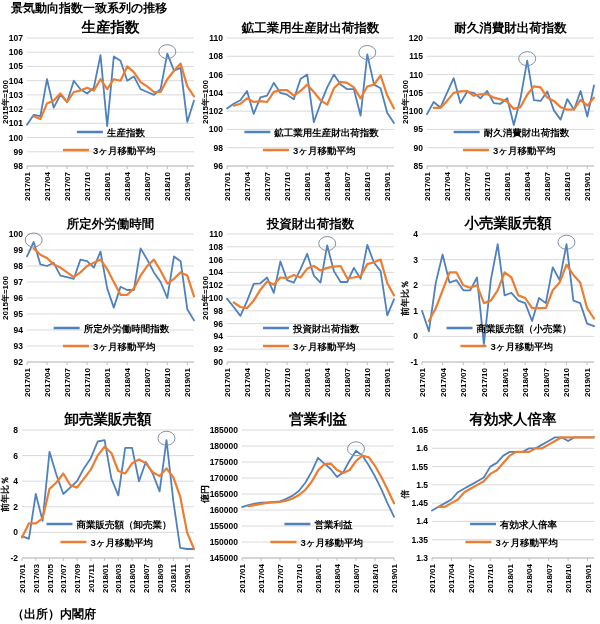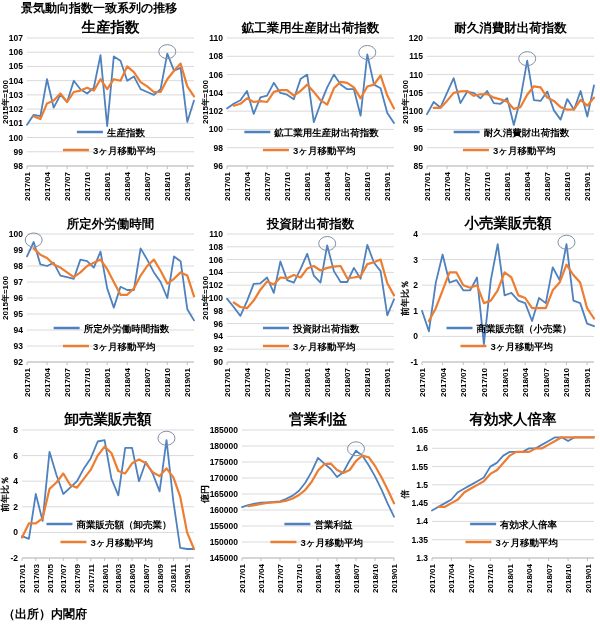--- a/index.html
+++ b/index.html
@@ -1,21 +1,21 @@
 <!DOCTYPE html>
 <html><head>
 <meta charset="utf-8">
 <style>
   html,body{margin:0;padding:0;background:#fff;}
   body{width:600px;height:624px;font-family:"Liberation Sans","DejaVu Sans",sans-serif;color:#000;overflow:hidden;}
   .page{width:600px;height:624px;position:relative;}
-  .header{height:18px;line-height:16px;font-size:12px;font-weight:bold;padding-left:21px;white-space:nowrap;}
+  .header{height:18px;line-height:16px;font-size:12px;font-weight:bold;padding-left:11px;white-space:nowrap;}
   .grid{display:grid;grid-template-columns:200px 200px 200px;grid-auto-rows:196px;width:528px;}
   .cell{position:relative;width:200px;height:196px;}
-  .source{height:18px;line-height:16px;font-size:12px;font-weight:bold;padding-left:3px;}
+  .source{height:18px;line-height:16px;font-size:12px;font-weight:bold;padding-left:12px;}
   svg text{font-family:"Liberation Sans","DejaVu Sans",sans-serif;fill:#000;}
 </style>
 </head>
 <body>
 
 <div class="page">
   <div class="header">景気動向指数一致系列の推移</div>
   <div class="grid" id="charts-grid">
       <div class="cell"><svg width="200" height="196" viewBox="0 0 200 196">
           <text x="110.5" y="14" text-anchor="middle" font-size="14.5" font-weight="bold">生産指数</text>

